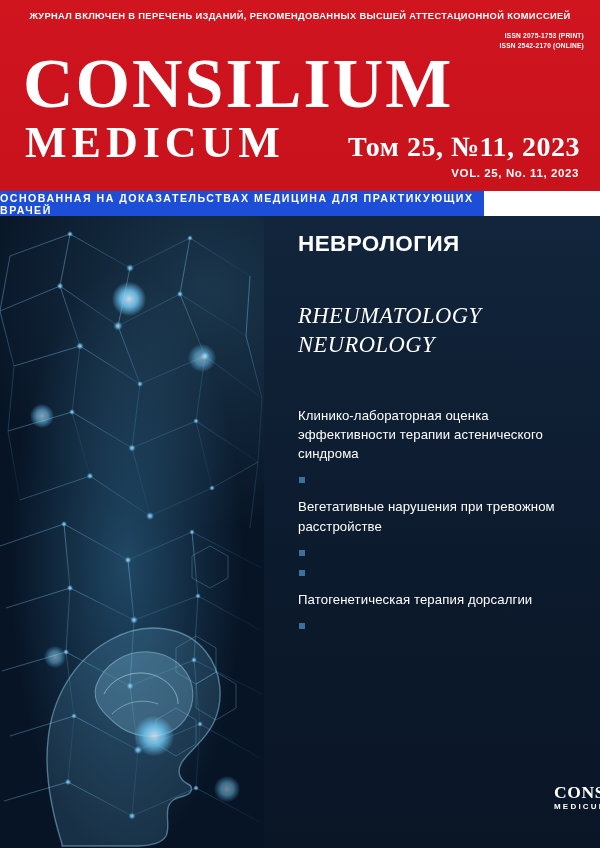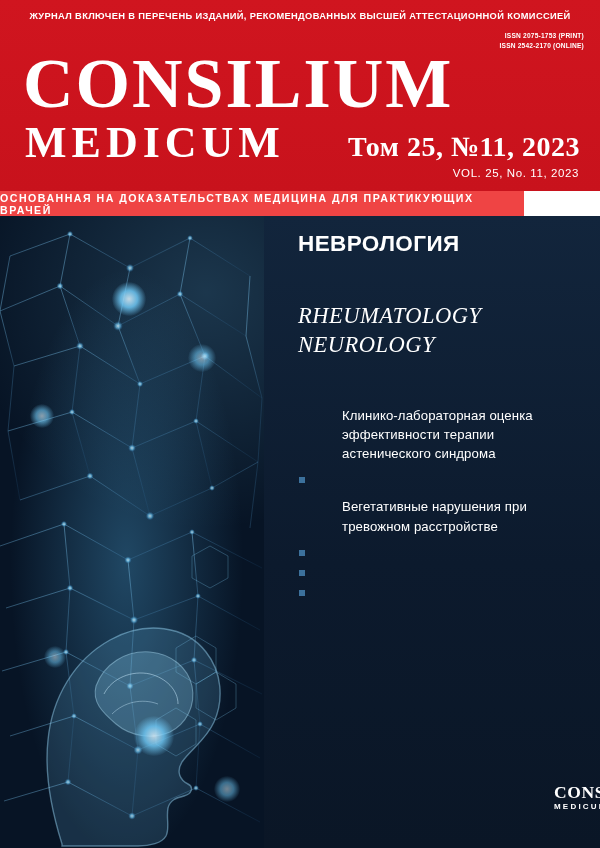--- a/index.html
+++ b/index.html
@@ -71,30 +71,30 @@
     font-family: "Liberation Serif", serif;
     font-size: 28px;
     font-weight: bold;
     letter-spacing: 0.5px;
   }
   .volume-en {
     position: absolute;
     top: 167px; right: 21px;
     color: #ffffff;
     font-size: 11.5px;
-    font-weight: normal;
+    font-weight: bold;
     letter-spacing: 0.6px;
   }
 
   
   .slogan-strip {
     position: absolute;
     top: 191px; left: 0;
-    width: 524px; height: 25px;
-    background: #ef4444;
+    width: 484px; height: 25px;
+    background: #1d4ed8;
     display: flex;
     align-items: center;
     justify-content: flex-end;
   }
   .slogan-text {
     color: #ffffff;
     font-size: 10.6px;
     font-weight: bold;
     letter-spacing: 1.5px;
     text-transform: uppercase;
@@ -173,21 +173,20 @@
   .toc {
     position: absolute;
     top: 190px; left: 34px;
     width: 280px;
   }
   .toc-item {
     color: #ffffff;
     font-size: 13.2px;
     line-height: 1.45;
     letter-spacing: 0.1px;
-    margin-left: 44px;
   }
   .toc-sep {
     width: 6px; height: 6px;
     background: #3c719c;
     margin: 14px 0 14px 1px;
   }
 
   
   .footer-logo {
     position: absolute;
@@ -353,20 +352,21 @@
         <div>RHEUMATOLOGY</div>
         <div>NEUROLOGY</div>
       </div>
 
       <div class="toc">
         <div class="toc-item">Клинико-лабораторная оценка эффективности терапии астенического синдрома</div>
         <div class="toc-sep"></div>
         <div class="toc-item">Вегетативные нарушения при тревожном расстройстве</div>
         <div class="toc-sep"></div>
         <div class="toc-sep"></div>
+        <div class="toc-item">Патогенетическая терапия дорсалгии</div>
         <div class="toc-sep"></div>
       </div>
 
       <div class="footer-logo">
         <div class="fl-left">
           <div class="fl-consilium">CONSILIUM</div>
           <div class="fl-medicum">MEDICUM</div>
         </div>
         <div class="fl-divider"></div>
 

